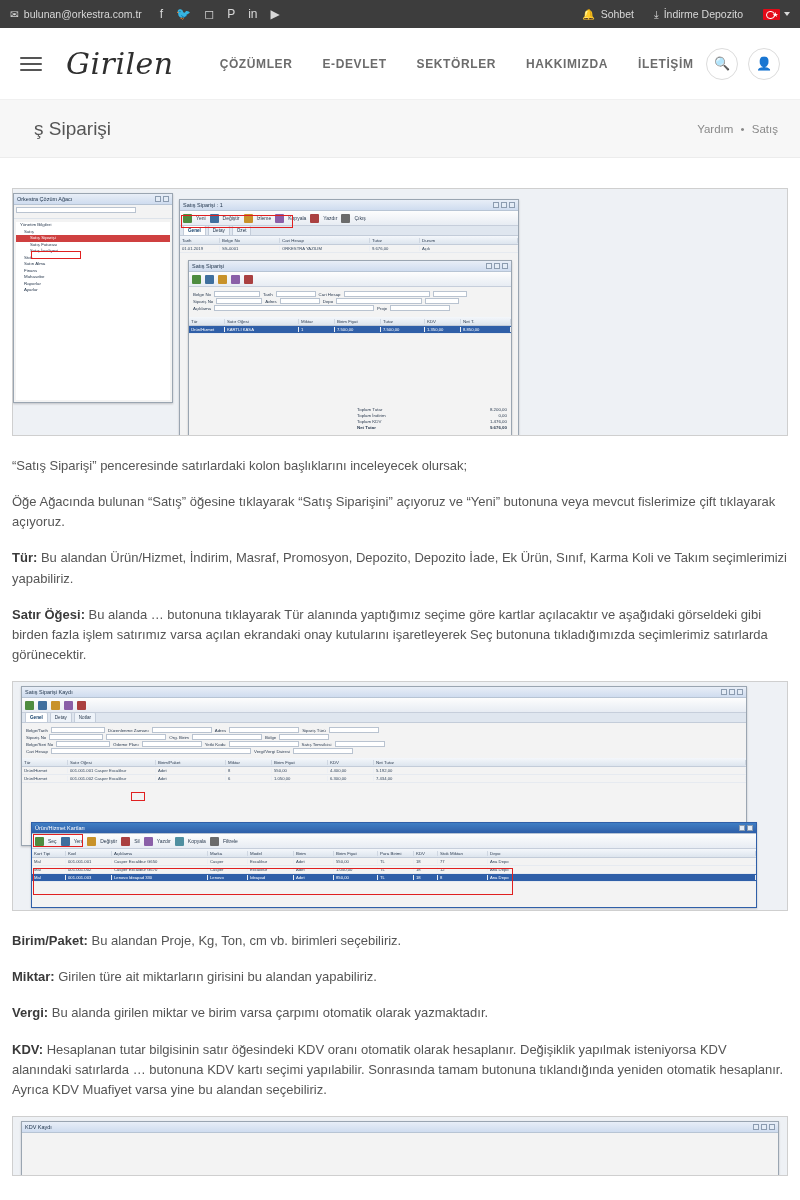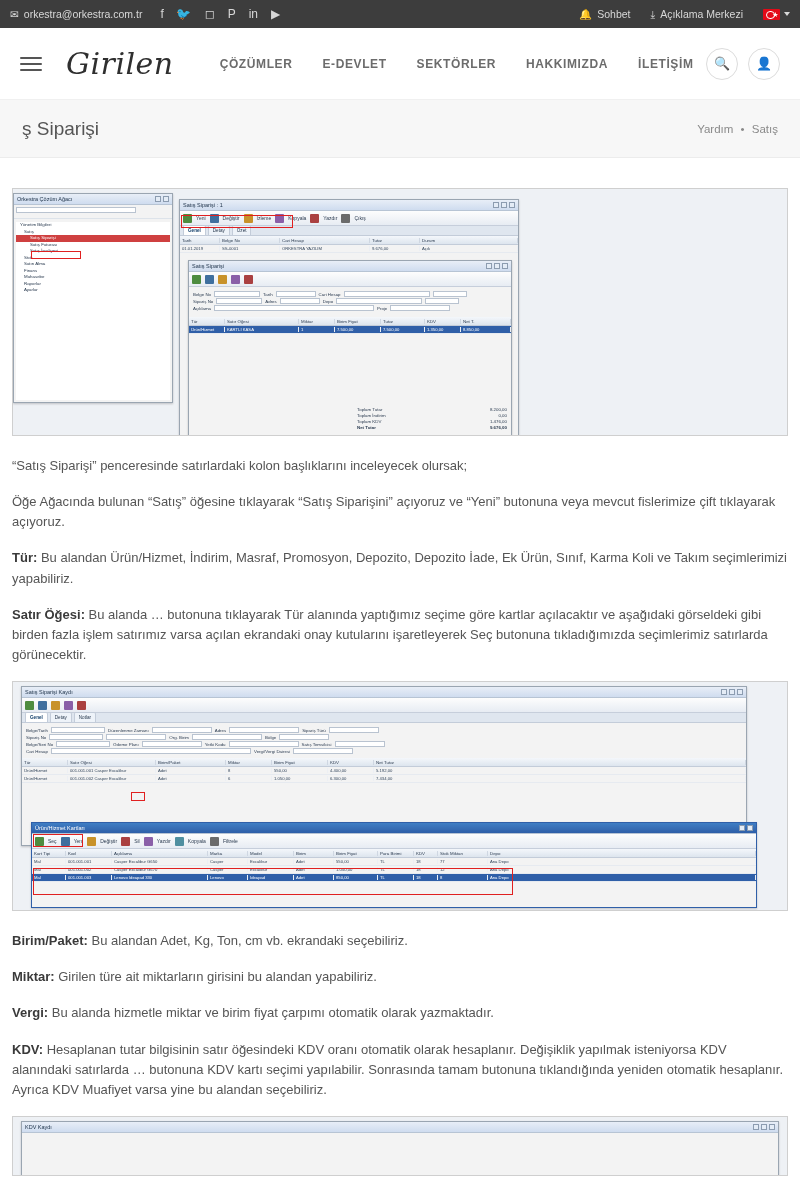--- a/index.html
+++ b/index.html
@@ -117,21 +117,21 @@
   
   .crumbstrip {
     height: 58px;
     background: #f7f7f7;
     display: flex;
     align-items: center;
     padding: 0 22px;
     border-bottom: 1px solid #ececec;
   }
   .crumbstrip h1 {
-    margin: 0;
+    margin: 12px;
     font-size: 19px;
     font-weight: 400;
     color: #555;
   }
   .crumbstrip .spacer { flex: 1; }
   .crumbs {
     font-size: 11.5px;
     color: #8a8a8a;
   }
   .crumbs span { cursor: pointer; }
@@ -230,38 +230,38 @@
 
   
   .fig3 .win { left:8px; top:4px; right:8px; bottom:-30px; }
 </style>
 </head>
 <body>
 
 <div class="topbar">
   <div class="email">
     <span>✉</span>
-    <span>orkestra@orkestra.com.tr</span>
+    <span>bulunan@orkestra.com.tr</span>
   </div>
   <div class="socials">
     <span>f</span>
     <span>🐦</span>
     <span>◻</span>
     <span>P</span>
     <span>in</span>
     <span>▶</span>
   </div>
   <div class="spacer"></div>
   <div class="right-item">
     <span>🔔</span>
     <span>Sohbet</span>
   </div>
   <div class="right-item">
     <span>⤓</span>
-    <span>Açıklama Merkezi</span>
+    <span>İndirme Depozito</span>
   </div>
   <div class="flagbox">
     <span class="flag"></span>
     <span class="caret-down"></span>
   </div>
 </div>
 
 <div class="header">
   <div class="burger">
     <div></div>
@@ -627,30 +627,30 @@
       </div>
     </div>
 
     <div class="redbox" style="left:118px; top:110px; width:14px; height:9px;"></div>
     <div class="redbox" style="left:20px; top:152px; width:50px; height:13px;"></div>
     <div class="redbox" style="left:20px; top:186px; width:480px; height:27px;"></div>
   </div>
 
 
   <p>
-    <b>Birim/Paket:</b><span> Bu alandan Adet, Kg, Ton, cm vb. ekrandaki seçebiliriz.</span>
+    <b>Birim/Paket:</b><span> Bu alandan Proje, Kg, Ton, cm vb. birimleri seçebiliriz.</span>
   </p>
 
   <p>
     <b>Miktar:</b><span> Girilen türe ait miktarların girisini bu alandan yapabiliriz.</span>
   </p>
 
 
   <p>
-    <b>Vergi:</b><span> Bu alanda hizmetle miktar ve birim fiyat çarpımı otomatik olarak yazmaktadır.</span>
+    <b>Vergi:</b><span> Bu alanda girilen miktar ve birim varsa çarpımı otomatik olarak yazmaktadır.</span>
   </p>
 
   <p>
     <b>KDV:</b><span> Hesaplanan tutar bilgisinin satır öğesindeki KDV oranı otomatik olarak hesaplanır. Değişiklik yapılmak isteniyorsa KDV alanındaki satırlarda … butonuna KDV kartı seçimi yapılabilir. Sonrasında tamam butonuna tıklandığında yeniden otomatik hesaplanır. Ayrıca KDV Muafiyet varsa yine bu alandan seçebiliriz.</span>
   </p>
 
   <div class="figure fig3">
     <div class="win">
       <div class="win-title">
         <span>KDV Kaydı</span>

